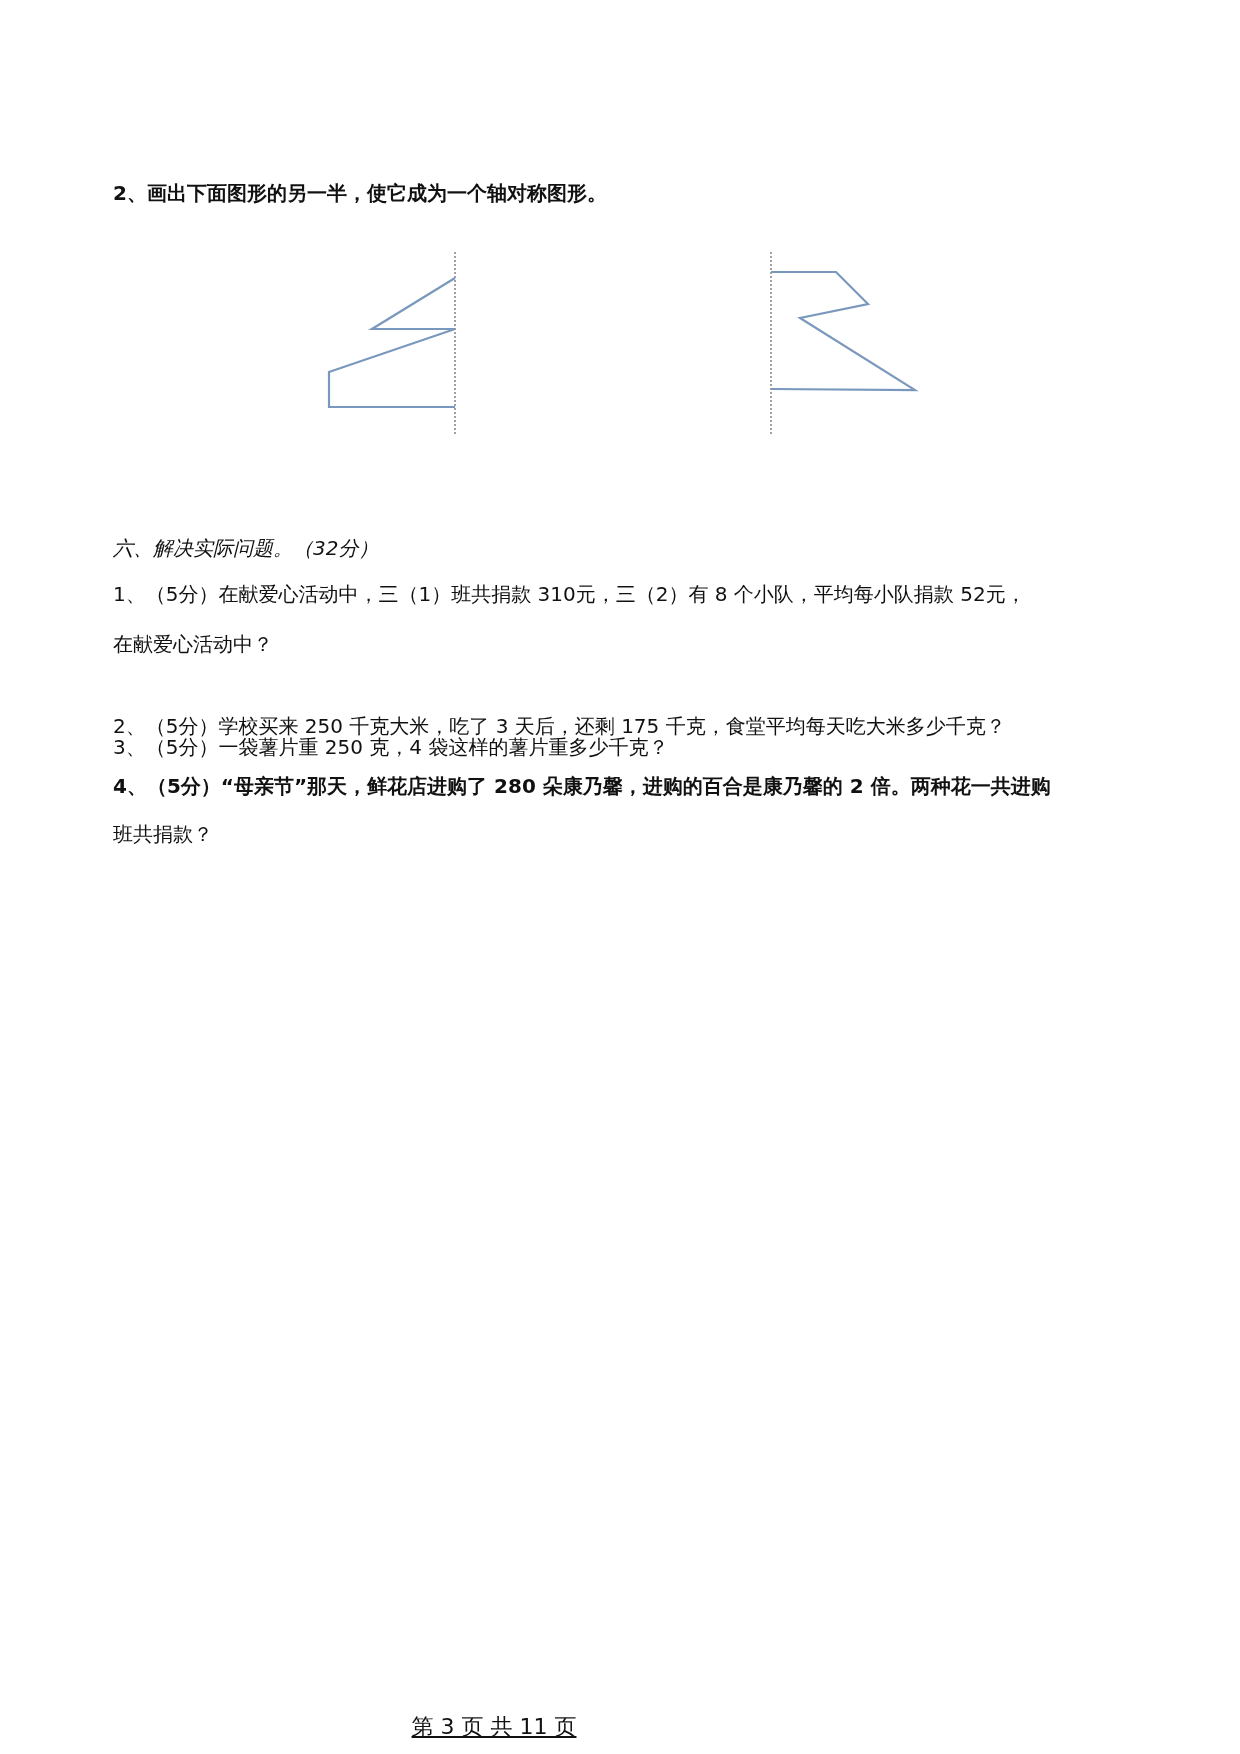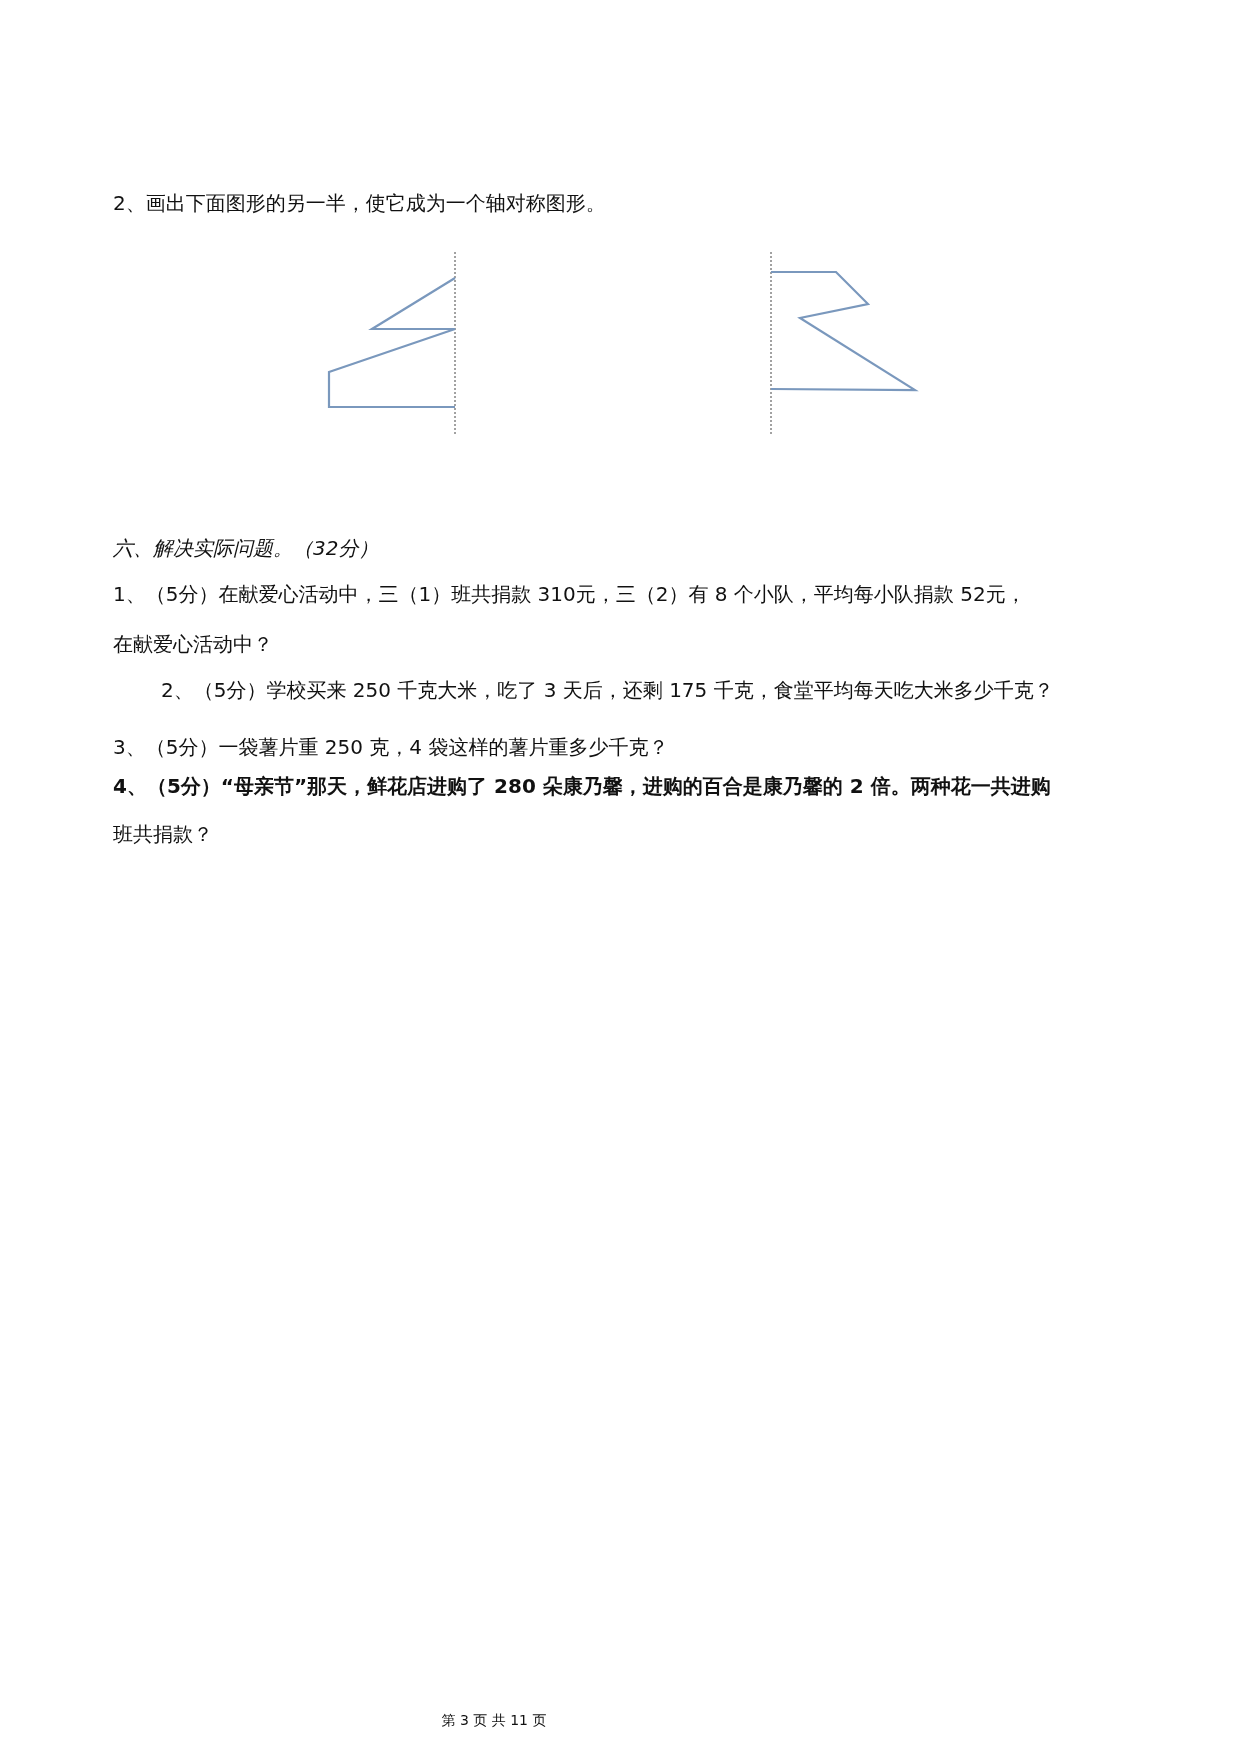--- a/index.html
+++ b/index.html
@@ -1,39 +1,39 @@
 <!DOCTYPE html>
 <html><head>
 <meta charset="utf-8">
 <style>
   html, body { margin:0; padding:0; background:#ffffff; }
   body { width:1240px; height:1754px; position:relative; overflow:hidden;
          font-family:"DejaVu Sans", "Liberation Sans", sans-serif; color:#111; }
   .line { position:absolute; left:113px; font-size:20px; white-space:nowrap; line-height:1; }
   #figures { position:absolute; left:0; top:0; }
   .footer { position:absolute; top:1712px; left:0; width:988px; text-align:center;
-            font-size:14px; font-family:"DejaVu Sans", sans-serif; }
+            font-size:22px; font-family:"DejaVu Sans", sans-serif;text-decoration:underline; }
 </style>
 </head>
 <body>
 
-<div class="line" style="top:193px;">2、画出下面图形的另一半，使它成为一个轴对称图形。</div>
+<div class="line" style="top:183px;font-weight:bold;">2、画出下面图形的另一半，使它成为一个轴对称图形。</div>
 
 <svg id="figures" width="1240" height="500">
   <g>
     <line x1="455" y1="252" x2="455" y2="434" stroke="#444" stroke-width="1" stroke-dasharray="2,2"></line>
     <polyline points="455,278 372,329 455,329 329,372 329,407 455,407" fill="none" stroke="#7a98bd" stroke-width="2.2"></polyline>
   </g>
   <g>
     <line x1="771" y1="252" x2="771" y2="434" stroke="#444" stroke-width="1" stroke-dasharray="2,2"></line>
     <polyline points="771,272 836,272 868,304 800,318 915,390 771,389" fill="none" stroke="#7a98bd" stroke-width="2.2"></polyline>
   </g>
 </svg>
 
 <div class="line" style="top:538px;font-style:italic;">六、解决实际问题。（32分）</div>
 <div class="line" style="top:584px;">1、（5分）在献爱心活动中，三（1）班共捐款 310元，三（2）有 8 个小队，平均每小队捐款 52元，</div>
 <div class="line" style="top:634px;">在献爱心活动中？</div>
-<div class="line" style="top:680px;margin-left:48px;">2、（5分）学校买来 250 千克大米，吃了 3 天后，还剩 175 千克，食堂平均每天吃大米多少千克？</div>
+<div class="line" style="top:716px;">2、（5分）学校买来 250 千克大米，吃了 3 天后，还剩 175 千克，食堂平均每天吃大米多少千克？</div>
 <div class="line" style="top:727px;margin-top:10px;">3、（5分）一袋薯片重 250 克，4 袋这样的薯片重多少千克？</div>
 <div class="line" style="top:776px;font-weight:bold;">4、（5分）“母亲节”那天，鲜花店进购了 280 朵康乃馨，进购的百合是康乃馨的 2 倍。两种花一共进购</div>
 <div class="line" style="top:824px;">班共捐款？</div>
 
 <div class="footer">第 3 页 共 11 页</div>
 
 </body></html>

